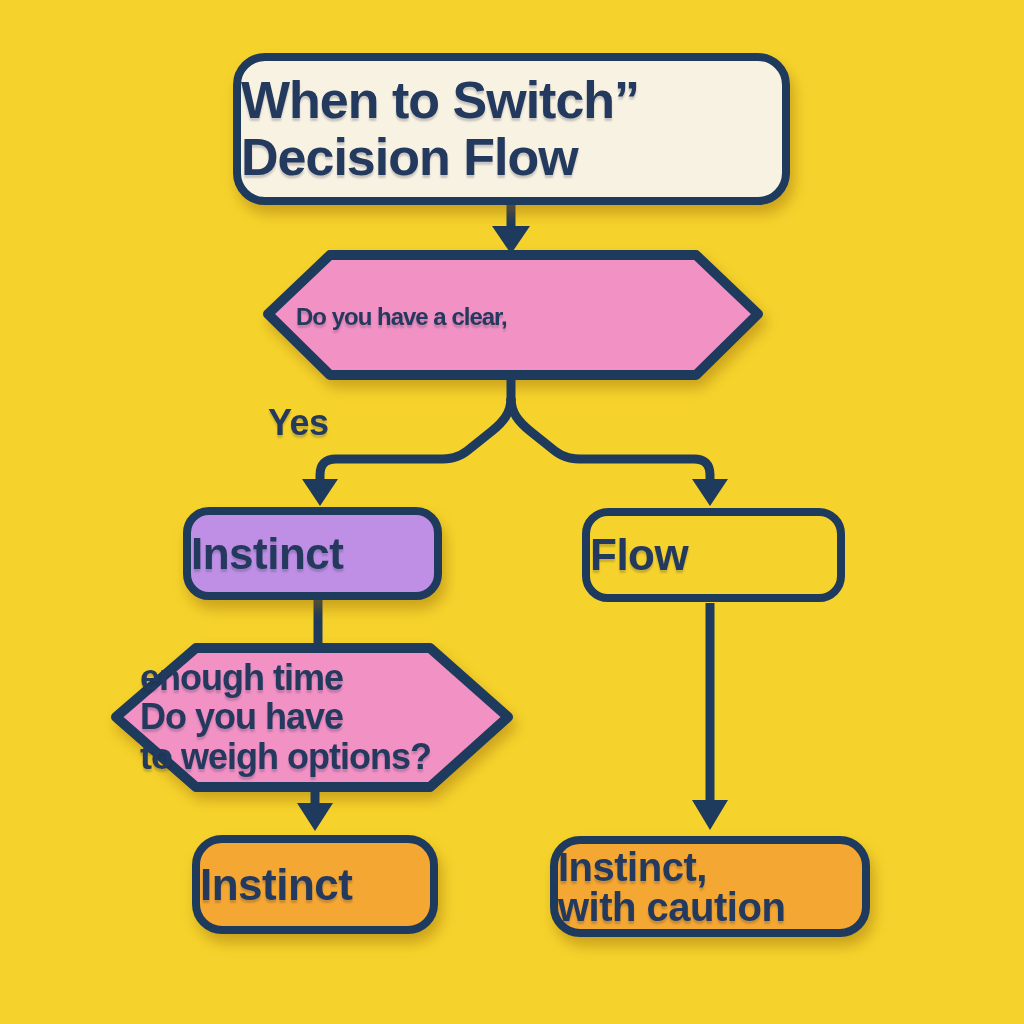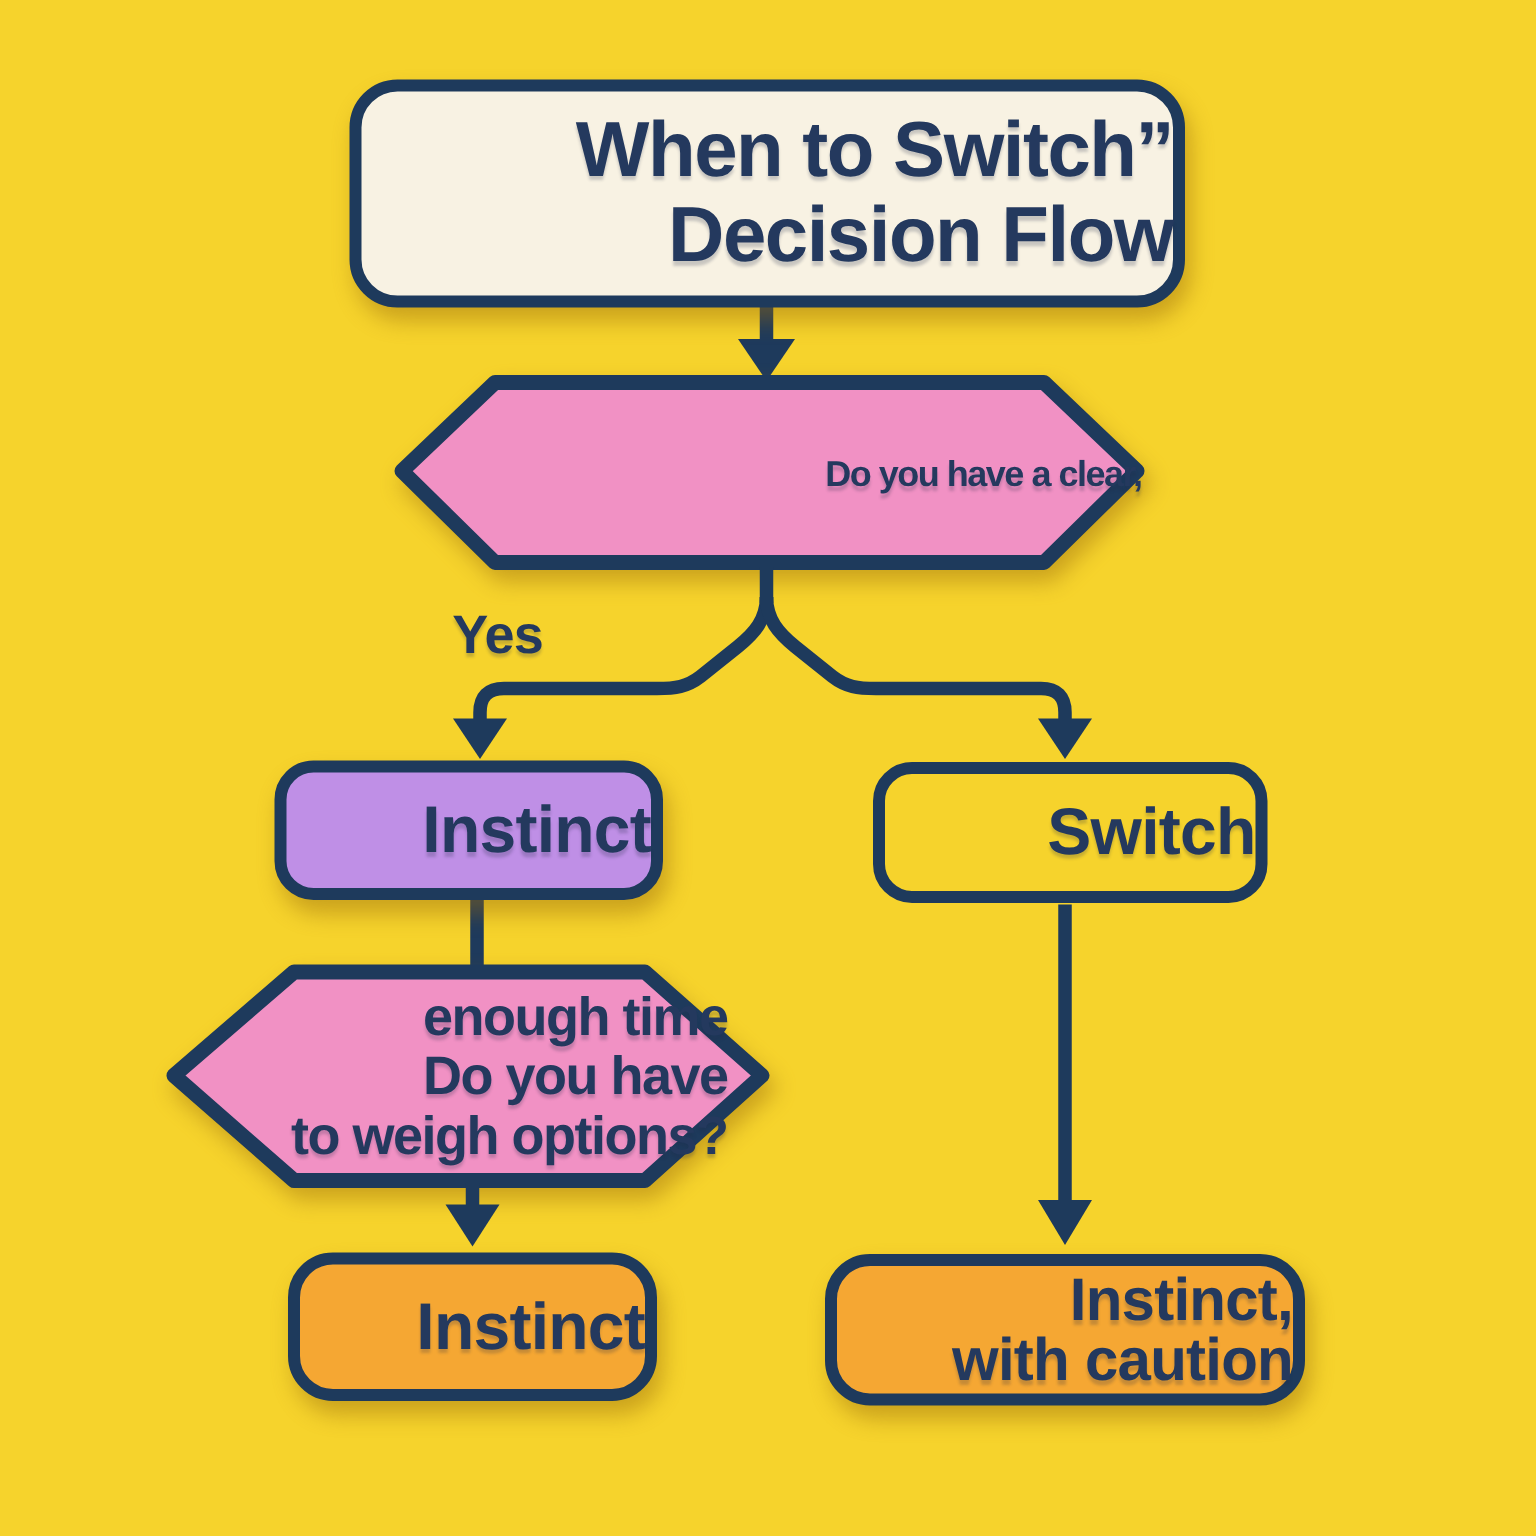--- a/index.html
+++ b/index.html
@@ -11,21 +11,21 @@
   body{
     background:var(--background);
     font-family:"Liberation Sans","DejaVu Sans",sans-serif;
     color:var(--text);
   }
   .stage{position:relative;width:1024px;height:1024px}
   svg.wires{position:absolute;left:0;top:0;z-index:1}
   svg.wires .shape{filter:drop-shadow(4px 8px 7px rgba(150,105,10,.45))}
   .node{
     position:absolute;z-index:2;display:flex;flex-direction:column;
-    align-items:flex-end;justify-content:center;text-align:center;
+    align-items:flex-start;justify-content:center;text-align:center;
     font-weight:700;letter-spacing:-0.5px;
     text-shadow:0 3px 2px rgba(30,40,70,.22);
   }
   .box{
     border:8px solid var(--navy);
     box-shadow:4px 9px 14px rgba(150,105,10,.45);
   }
   .title-box{
     left:233px;top:53px;width:557px;height:152px;border-radius:32px;
     background:var(--cream);font-size:52px;line-height:1.1;letter-spacing:-1px;
@@ -78,21 +78,21 @@
   </div>
 
   <div class="node q-text q1-text">
     <span class="line">Do you have a clear,</span>
   </div>
 
   <div class="node branch-label yes-label">Yes</div>
 
   <div class="node box purple-box">Instinct</div>
 
-  <div class="node box taste-box">Switch</div>
+  <div class="node box taste-box">Flow</div>
 
   <div class="node q-text q2-text">
     <span class="line">enough time</span>
     <span class="line">Do you have</span>
     <span class="line">to weigh options?</span>
   </div>
 
   <div class="node box orange-box instinct-final-box">Instinct</div>
 
   <div class="node box orange-box caution-box">

